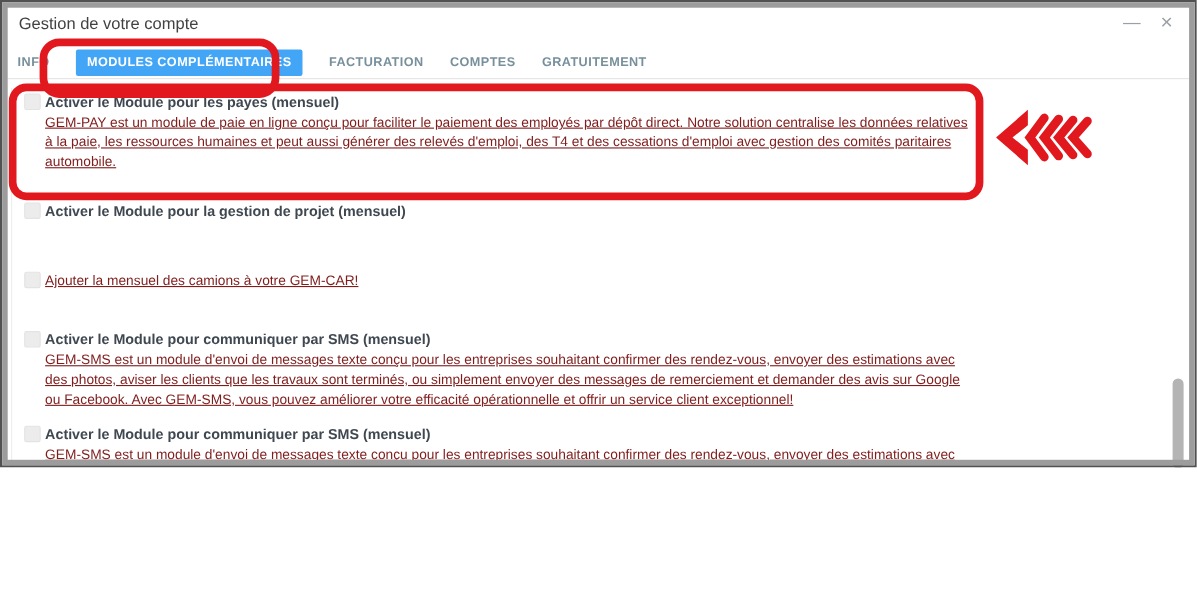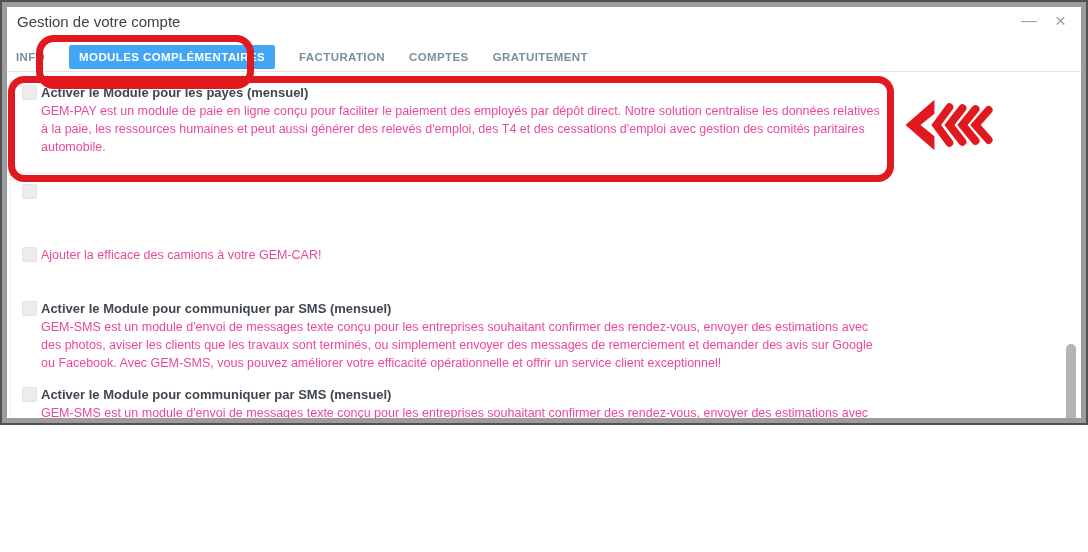--- a/index.html
+++ b/index.html
@@ -23,21 +23,21 @@
   .tab.selected{background:var(--tab-active-bg,#42A5F5);color:#fff;padding:6px 10px;border-radius:2px;}
   .tab-divider{position:absolute;left:7px;right:7px;top:71px;height:1px;background:#e4e4e4;z-index:4;}
   .list-left-guide{position:absolute;left:10px;top:80px;width:1px;height:410px;background:#ededed;z-index:3;}
 
   
   .module{position:absolute;left:22px;right:200px;z-index:5;}
   .mod-check{position:absolute;left:0;top:1px;width:13px;height:13px;background:#ececec;
              border:1px solid #e3e3e3;border-radius:2px;}
   .mod-body{margin-left:19px;}
   .mod-title{font-size:13px;font-weight:700;color:#3f4750;line-height:18px;}
-  .mod-desc{font-size:12.5px;color:#ec4899;line-height:18px;}
+  .mod-desc{font-size:12.5px;color:#7f1d1d;line-height:18px;text-decoration:underline;}
   .trial-button{display:inline-block;margin-top:6px;padding:7px 14px;background:#fef9c3;border:1px solid #d6d9db;
                 border-radius:2px;font-size:12.5px;color:#708690;letter-spacing:.3px;white-space:nowrap;}
 
   
   .close-button{position:absolute;left:10px;top:508px;padding:8px 14px;background:#fff;border:1px solid #d3d3d3;
                 border-radius:2px;font-size:13px;color:#6d8290;letter-spacing:.3px;z-index:5;}
   .save-button{position:absolute;left:84px;top:508px;padding:8px 13px;background:var(--save-green,#7CB342);
                border:1px solid #74aa3c;border-radius:2px;font-size:12.5px;font-weight:700;color:#fff;
                letter-spacing:.3px;z-index:5;}
 
@@ -80,27 +80,28 @@
     <div class="mod-check"></div>
     <div class="mod-body">
       <div class="mod-title">Activer le Module pour les payes (mensuel)</div>
       <div class="mod-desc">GEM-PAY est un module de paie en ligne conçu pour faciliter le paiement des employés par dépôt direct. Notre solution centralise les données relatives à la paie, les ressources humaines et peut aussi générer des relevés d'emploi, des T4 et des cessations d'emploi avec gestion des comités paritaires automobile.</div>
     </div>
   </div>
 
   <div class="module" style="top:183px;">
     <div class="mod-check"></div>
     <div class="mod-body">
+      <div class="mod-title">Activer le Module pour la gestion de projet (mensuel)</div>
     </div>
   </div>
 
   <div class="module" style="top:246px;">
     <div class="mod-check"></div>
     <div class="mod-body">
-      <div class="mod-desc">Ajouter la efficace des camions à votre GEM-CAR!</div>
+      <div class="mod-desc">Ajouter la mensuel des camions à votre GEM-CAR!</div>
     </div>
   </div>
 
   <div class="module" style="top:300px;">
     <div class="mod-check"></div>
     <div class="mod-body">
       <div class="mod-title">Activer le Module pour communiquer par SMS (mensuel)</div>
       <div class="mod-desc">GEM-SMS est un module d'envoi de messages texte conçu pour les entreprises souhaitant confirmer des rendez-vous, envoyer des estimations avec des photos, aviser les clients que les travaux sont terminés, ou simplement envoyer des messages de remerciement et demander des avis sur Google ou Facebook. Avec GEM-SMS, vous pouvez améliorer votre efficacité opérationnelle et offrir un service client exceptionnel!</div>
     </div>
   </div>

